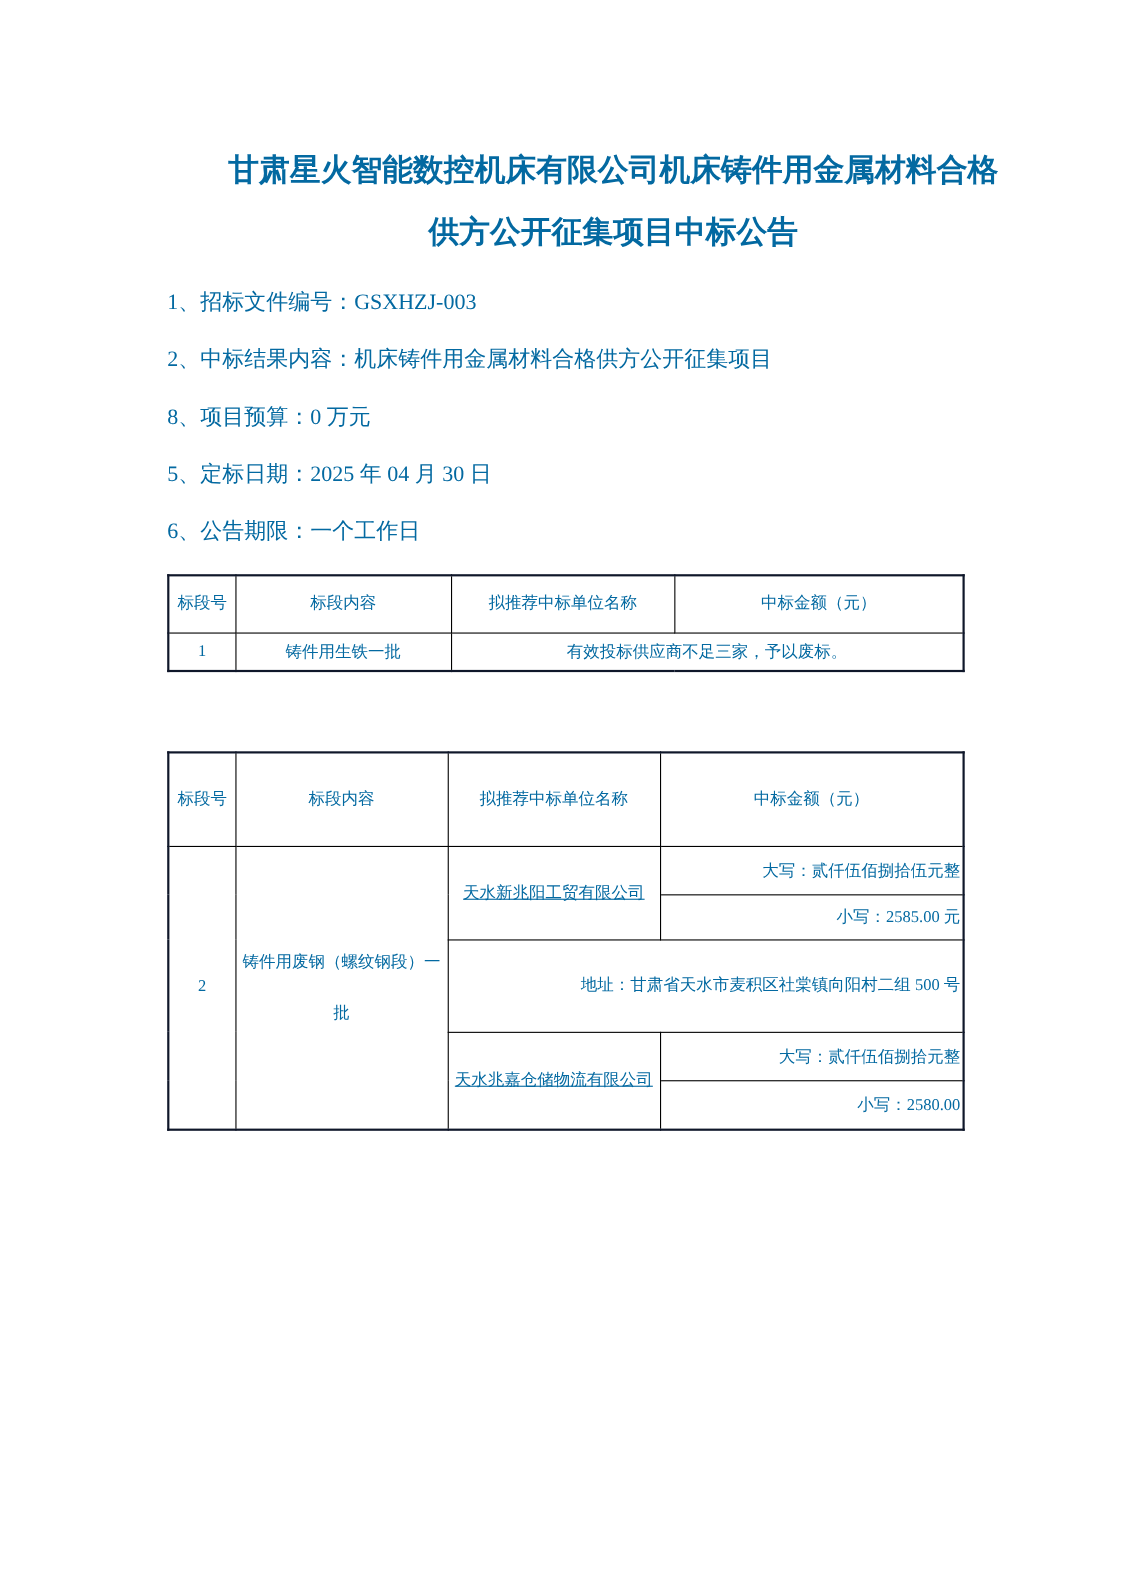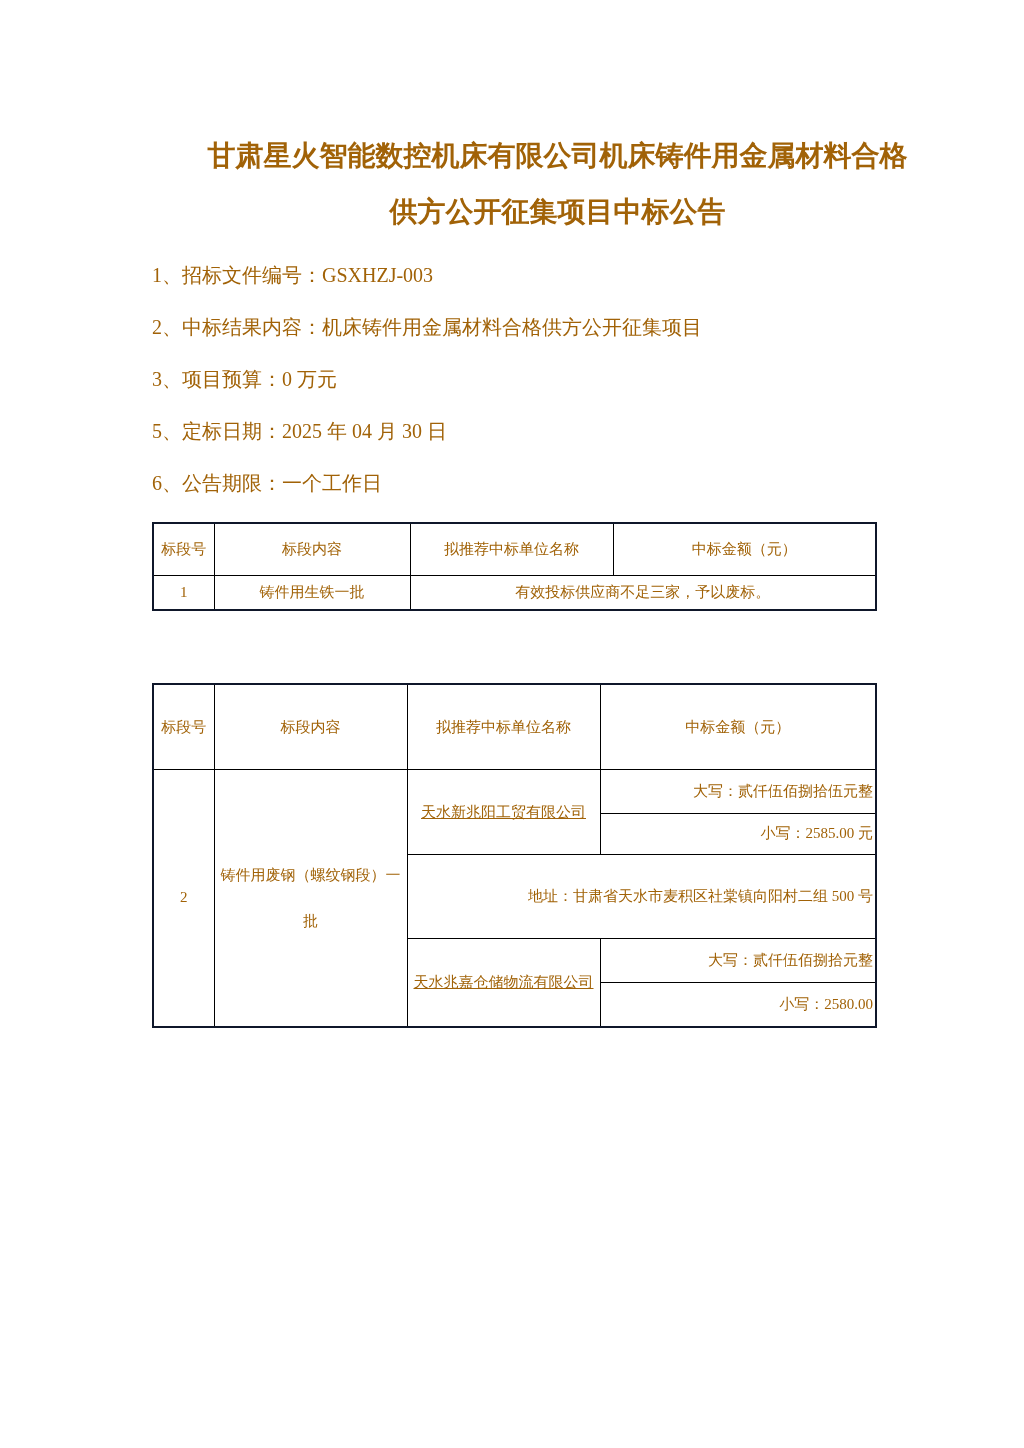--- a/index.html
+++ b/index.html
@@ -6,21 +6,21 @@
     margin: 0;
     padding: 0;
     background: #ffffff;
   }
   .page {
     width: 1024px;
     height: 1448px;
     box-sizing: border-box;
     padding: 128px 61px 0 152px;
     background: #ffffff;
-    color: #a16207;
+    color: #0369a1;
     font-family: "Liberation Serif", "DejaVu Serif", serif;
     overflow: hidden;
   }
   .doc-title {
     margin: 0;
     font-size: 28px;
     font-weight: bold;
     text-align: center;
     line-height: 56px;
   }
@@ -98,21 +98,21 @@
 
   <h1 class="doc-title">
     <span class="title-line">甘肃星火智能数控机床有限公司机床铸件用金属材料合格</span>
     <span class="title-line">供方公开征集项目中标公告</span>
   </h1>
 
 
   <div class="numbered-list">
     <p class="list-item">1、招标文件编号：GSXHZJ-003</p>
     <p class="list-item">2、中标结果内容：机床铸件用金属材料合格供方公开征集项目</p>
-    <p class="list-item">3、项目预算：0 万元</p>
+    <p class="list-item">8、项目预算：0 万元</p>
     <p class="list-item">5、定标日期：2025 年 04 月 30 日</p>
     <p class="list-item">6、公告期限：一个工作日</p>
   </div>
 
   <table class="lot-table table1">
     <colgroup>
       <col style="width:61px">
       <col style="width:196px">
       <col style="width:203px">
       <col style="width:263px">

